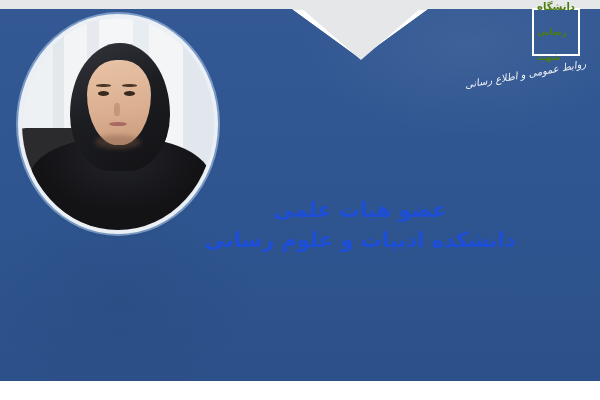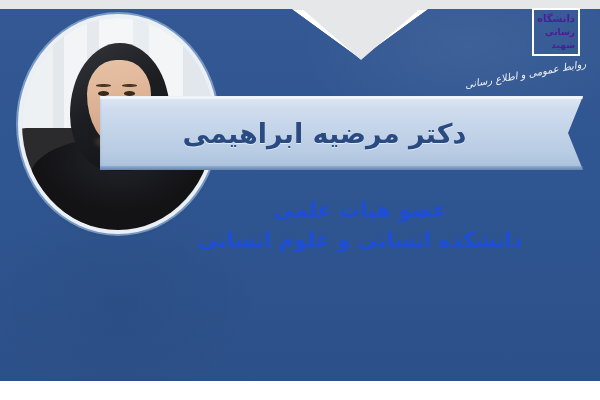--- a/index.html
+++ b/index.html
@@ -296,24 +296,24 @@
     width: 48px;
     height: 48px;
     border: 2px solid #ffffff;
     box-sizing: border-box;
   }
   .logo-mark-inner {
     position: absolute;
     inset: 3px;
     display: flex;
     flex-direction: column;
-    align-items: flex-start;
+    align-items: flex-end;
     justify-content: center;
-    gap: 4px;
-    color: #4c1d95;
+    gap: 16px;
+    color: #4d7c0f;
     direction: rtl;
     line-height: 1;
   }
   .logo-line {
     font-size: 10px;
     font-weight: bold;
     white-space: nowrap;
     letter-spacing: -0.5px;
   }
   .logo-line.small { font-size: 9px; }
@@ -354,30 +354,24 @@
       <div class="portrait-neckshadow"></div>
       <div class="portrait-brow l"></div>
       <div class="portrait-brow r"></div>
       <div class="portrait-eye l"></div>
       <div class="portrait-eye r"></div>
       <div class="portrait-nose"></div>
       <div class="portrait-mouth"></div>
     </div>
   </div>
 
-  <div class="ribbon">
-    <div class="ribbon-body"></div>
-    <div class="ribbon-top-edge"></div>
-    <div class="ribbon-bottom-edge"></div>
-    <div class="ribbon-text">دکتر مرضیه ابراهیمی</div>
-  </div>
 
   <div class="subtitle">
     <div class="subtitle-line1">عضو هیات علمی</div>
-    <div class="subtitle-line2">دانشکده انسانی و علوم انسانی</div>
+    <div class="subtitle-line2">دانشکده ادبیات و علوم رسانی</div>
   </div>
 
   <div class="logo">
     <div class="logo-mark">
       <div class="logo-mark-inner">
         <span class="logo-line">دانشگاه</span>
         <span class="logo-line small">رسانی</span>
         <span class="logo-line small">شهید</span>
       </div>
     </div>

